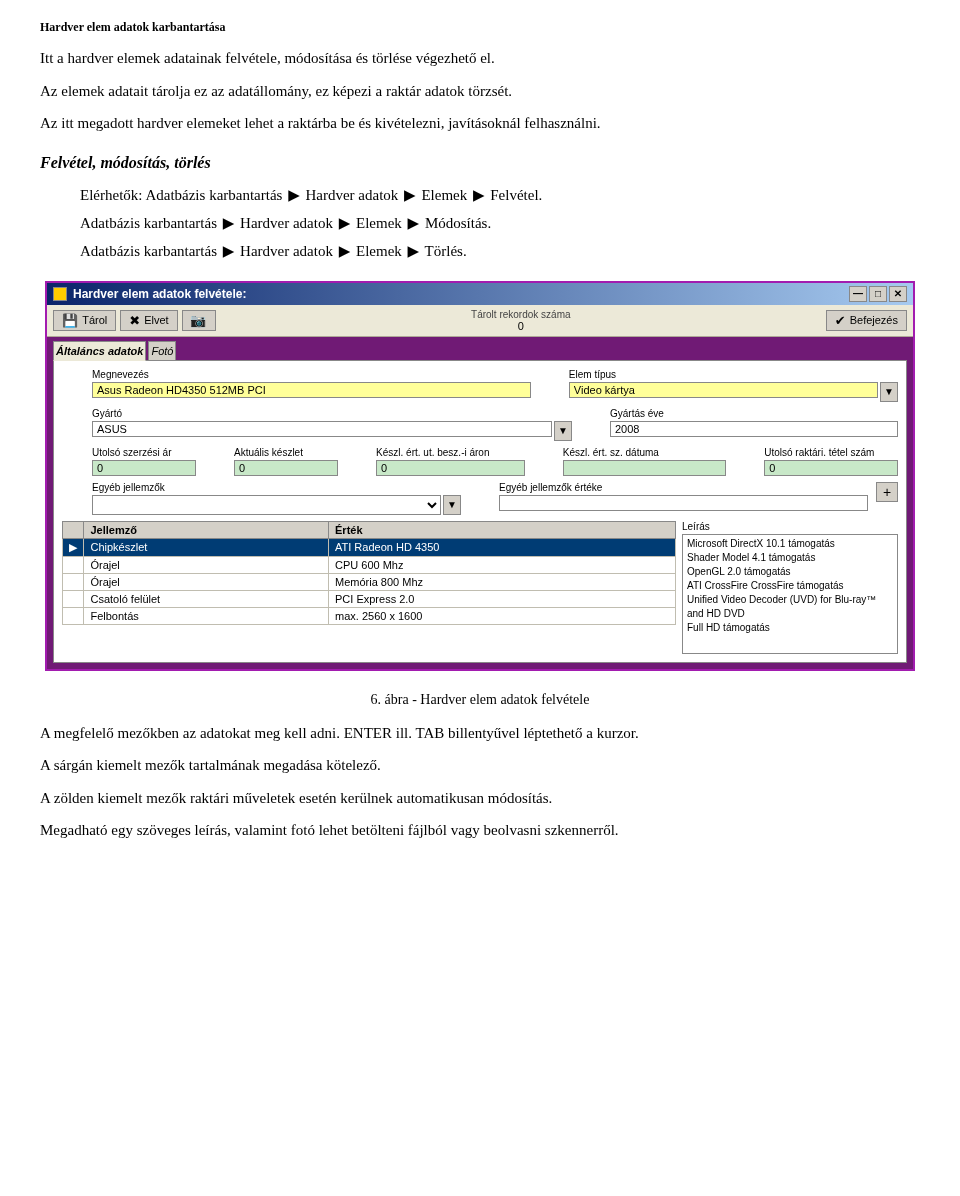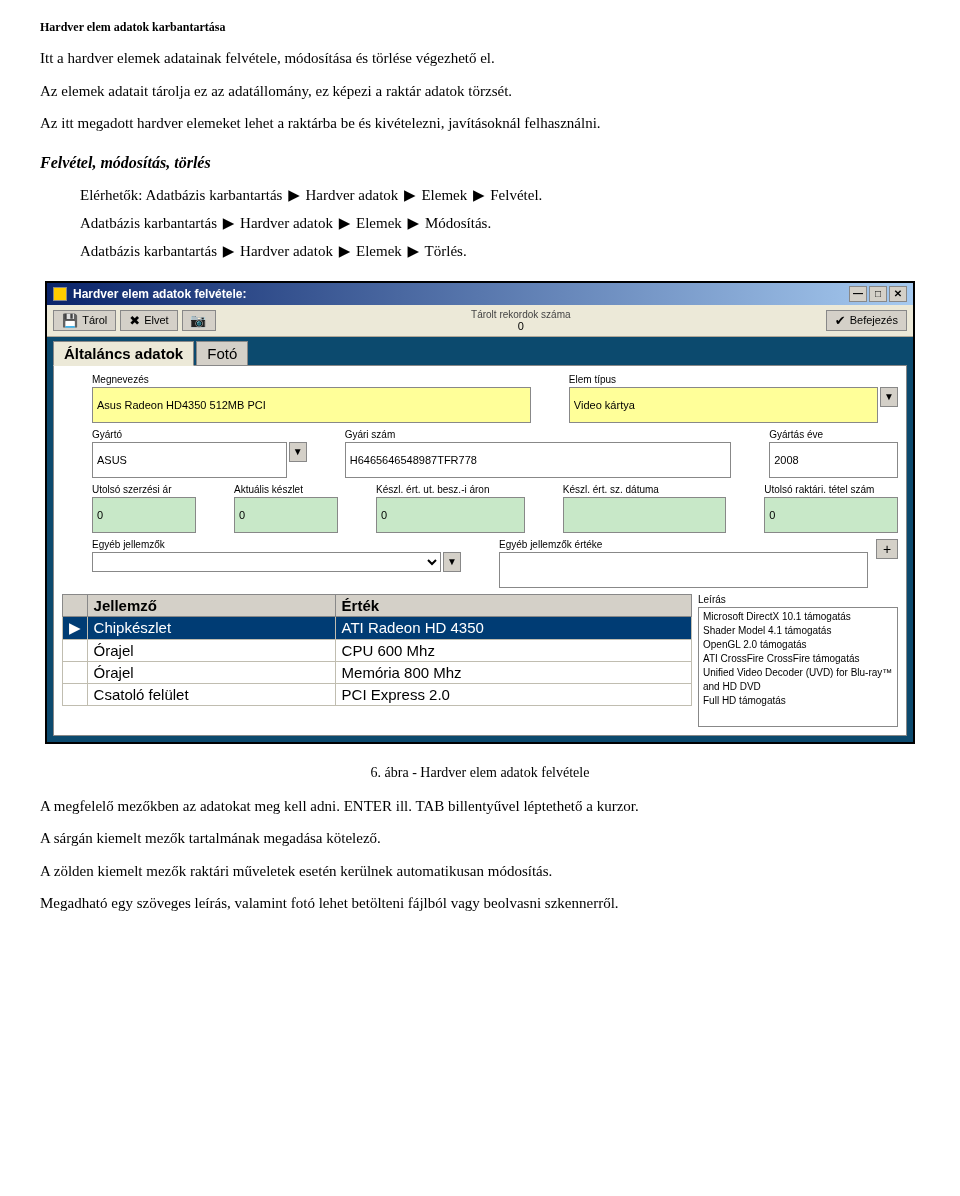--- a/index.html
+++ b/index.html
@@ -37,22 +37,22 @@
       display: inline-block;
       font-style: normal;
       margin: 0 2px;
     }
     
     .dialog-wrapper {
       margin: 18px auto;
       width: 870px;
     }
     .dialog {
-      border: 2px solid #000000;
-      background: #0c4a6e;
+      border: 2px solid #a21caf;
+      background: #701a75;
       font-family: Arial, Tahoma, sans-serif;
       font-size: 11px;
     }
     .dialog-titlebar {
       background: linear-gradient(to right, #0a246a, #a6caf0);
       color: #fff;
       padding: 3px 6px;
       display: flex;
       align-items: center;
       justify-content: space-between;
@@ -128,26 +128,27 @@
     .toolbar-right .toolbar-btn {
       background: #d4d0c8;
     }
     
     .dialog-tabs {
       display: flex;
       padding: 4px 6px 0;
       gap: 2px;
     }
     .tab {
-      padding: 3px 10px;
+      padding: 3px 2px;
       border: 1px solid #888;
       border-bottom: none;
       background: #d4d0c8;
-      font-size: 15px;
+      font-size: 11px;
       cursor: pointer;
+      font-style: italic;
     }
     .tab.active {
       background: #ece9d8;
       font-weight: bold;
       border-bottom: 1px solid #ece9d8;
       margin-bottom: -1px;
       z-index: 1;
     }
     
     .dialog-form {
@@ -170,21 +171,21 @@
     }
     .form-label {
       font-size: 10px;
       color: #000;
     }
     .form-input {
       border: 1px solid #888;
       background: #fff;
       padding: 2px 4px;
       font-size: 11px;
-      height: 36px;
+      height: 16px;
     }
     .form-input-yellow {
       background: #ffff99;
     }
     .form-select {
       border: 1px solid #888;
       background: #fff;
       padding: 2px 4px;
       font-size: 11px;
       height: 20px;
@@ -194,21 +195,21 @@
       display: flex;
       gap: 6px;
       margin-top: 2px;
     }
     .prop-table-left {
       flex: 1;
     }
     .prop-table {
       width: 100%;
       border-collapse: collapse;
-      font-size: 15px;
+      font-size: 11px;
     }
     .prop-table th {
       background: #d4d0c8;
       border: 1px solid #888;
       padding: 2px 6px;
       font-weight: bold;
       text-align: left;
     }
     .prop-table td {
       border: 1px solid #c0bdb0;
@@ -217,21 +218,21 @@
     }
     .prop-table tr.selected td {
       background: #003c74;
       color: #fff;
     }
     .prop-row-arrow {
       width: 14px;
       color: #000;
     }
     .prop-table-right {
-      width: 200px;
+      width: 216px;
       display: flex;
       flex-direction: column;
       gap: 2px;
     }
     .leiras-label {
       font-size: 10px;
     }
     .leiras-box {
       border: 1px solid #888;
       background: #fff;
@@ -351,24 +352,20 @@
         </div>
       </div>
 
       <div class="form-row">
         <div class="form-group" style="flex:1">
           <span class="form-label">Gyártó</span>
           <div style="display:flex;gap:2px">
             <input class="form-input" style="flex: 1 1 0%;" value="ASUS">
             <div style="border:1px solid #888;background:#d4d0c8;width:18px;height:20px;display:flex;align-items:center;justify-content:center;font-size:10px;cursor:pointer">▼</div>
           </div>
-        </div>
-        <div class="form-group" style="flex:1.8">
-          <span class="form-label">Gyári szám</span>
-          <input class="form-input" style="width: 100%;" value="H6465646548987TFR778">
         </div>
         <div class="form-group" style="flex:0.6">
           <span class="form-label">Gyártás éve</span>
           <input class="form-input" style="width: 100%;" value="2008">
         </div>
       </div>
 
       <div class="form-row">
         <div class="form-group" style="flex:0.7">
           <span class="form-label">Utolsó szerzési ár</span>
@@ -433,20 +430,25 @@
                 <tr>
       <td class="prop-row-arrow"></td>
       <td>Órajel</td>
       <td>Memória 800 Mhz</td>
     </tr>
                 <tr>
       <td class="prop-row-arrow"></td>
       <td>Csatoló felület</td>
       <td>PCI Express 2.0</td>
     </tr>
+                <tr>
+      <td class="prop-row-arrow"></td>
+      <td>Felbontás</td>
+      <td>max. 2560 x 1600</td>
+    </tr>
               </tbody>
           </table>
         </div>
         <div class="prop-table-right">
           <span class="leiras-label">Leírás</span>
           <div class="leiras-box" id="leiras-box">
               <div>Microsoft DirectX 10.1 támogatás</div>
               <div>Shader Model 4.1 támogatás</div>
               <div>OpenGL 2.0 támogatás</div>
               <div>ATI CrossFire CrossFire támogatás</div>

